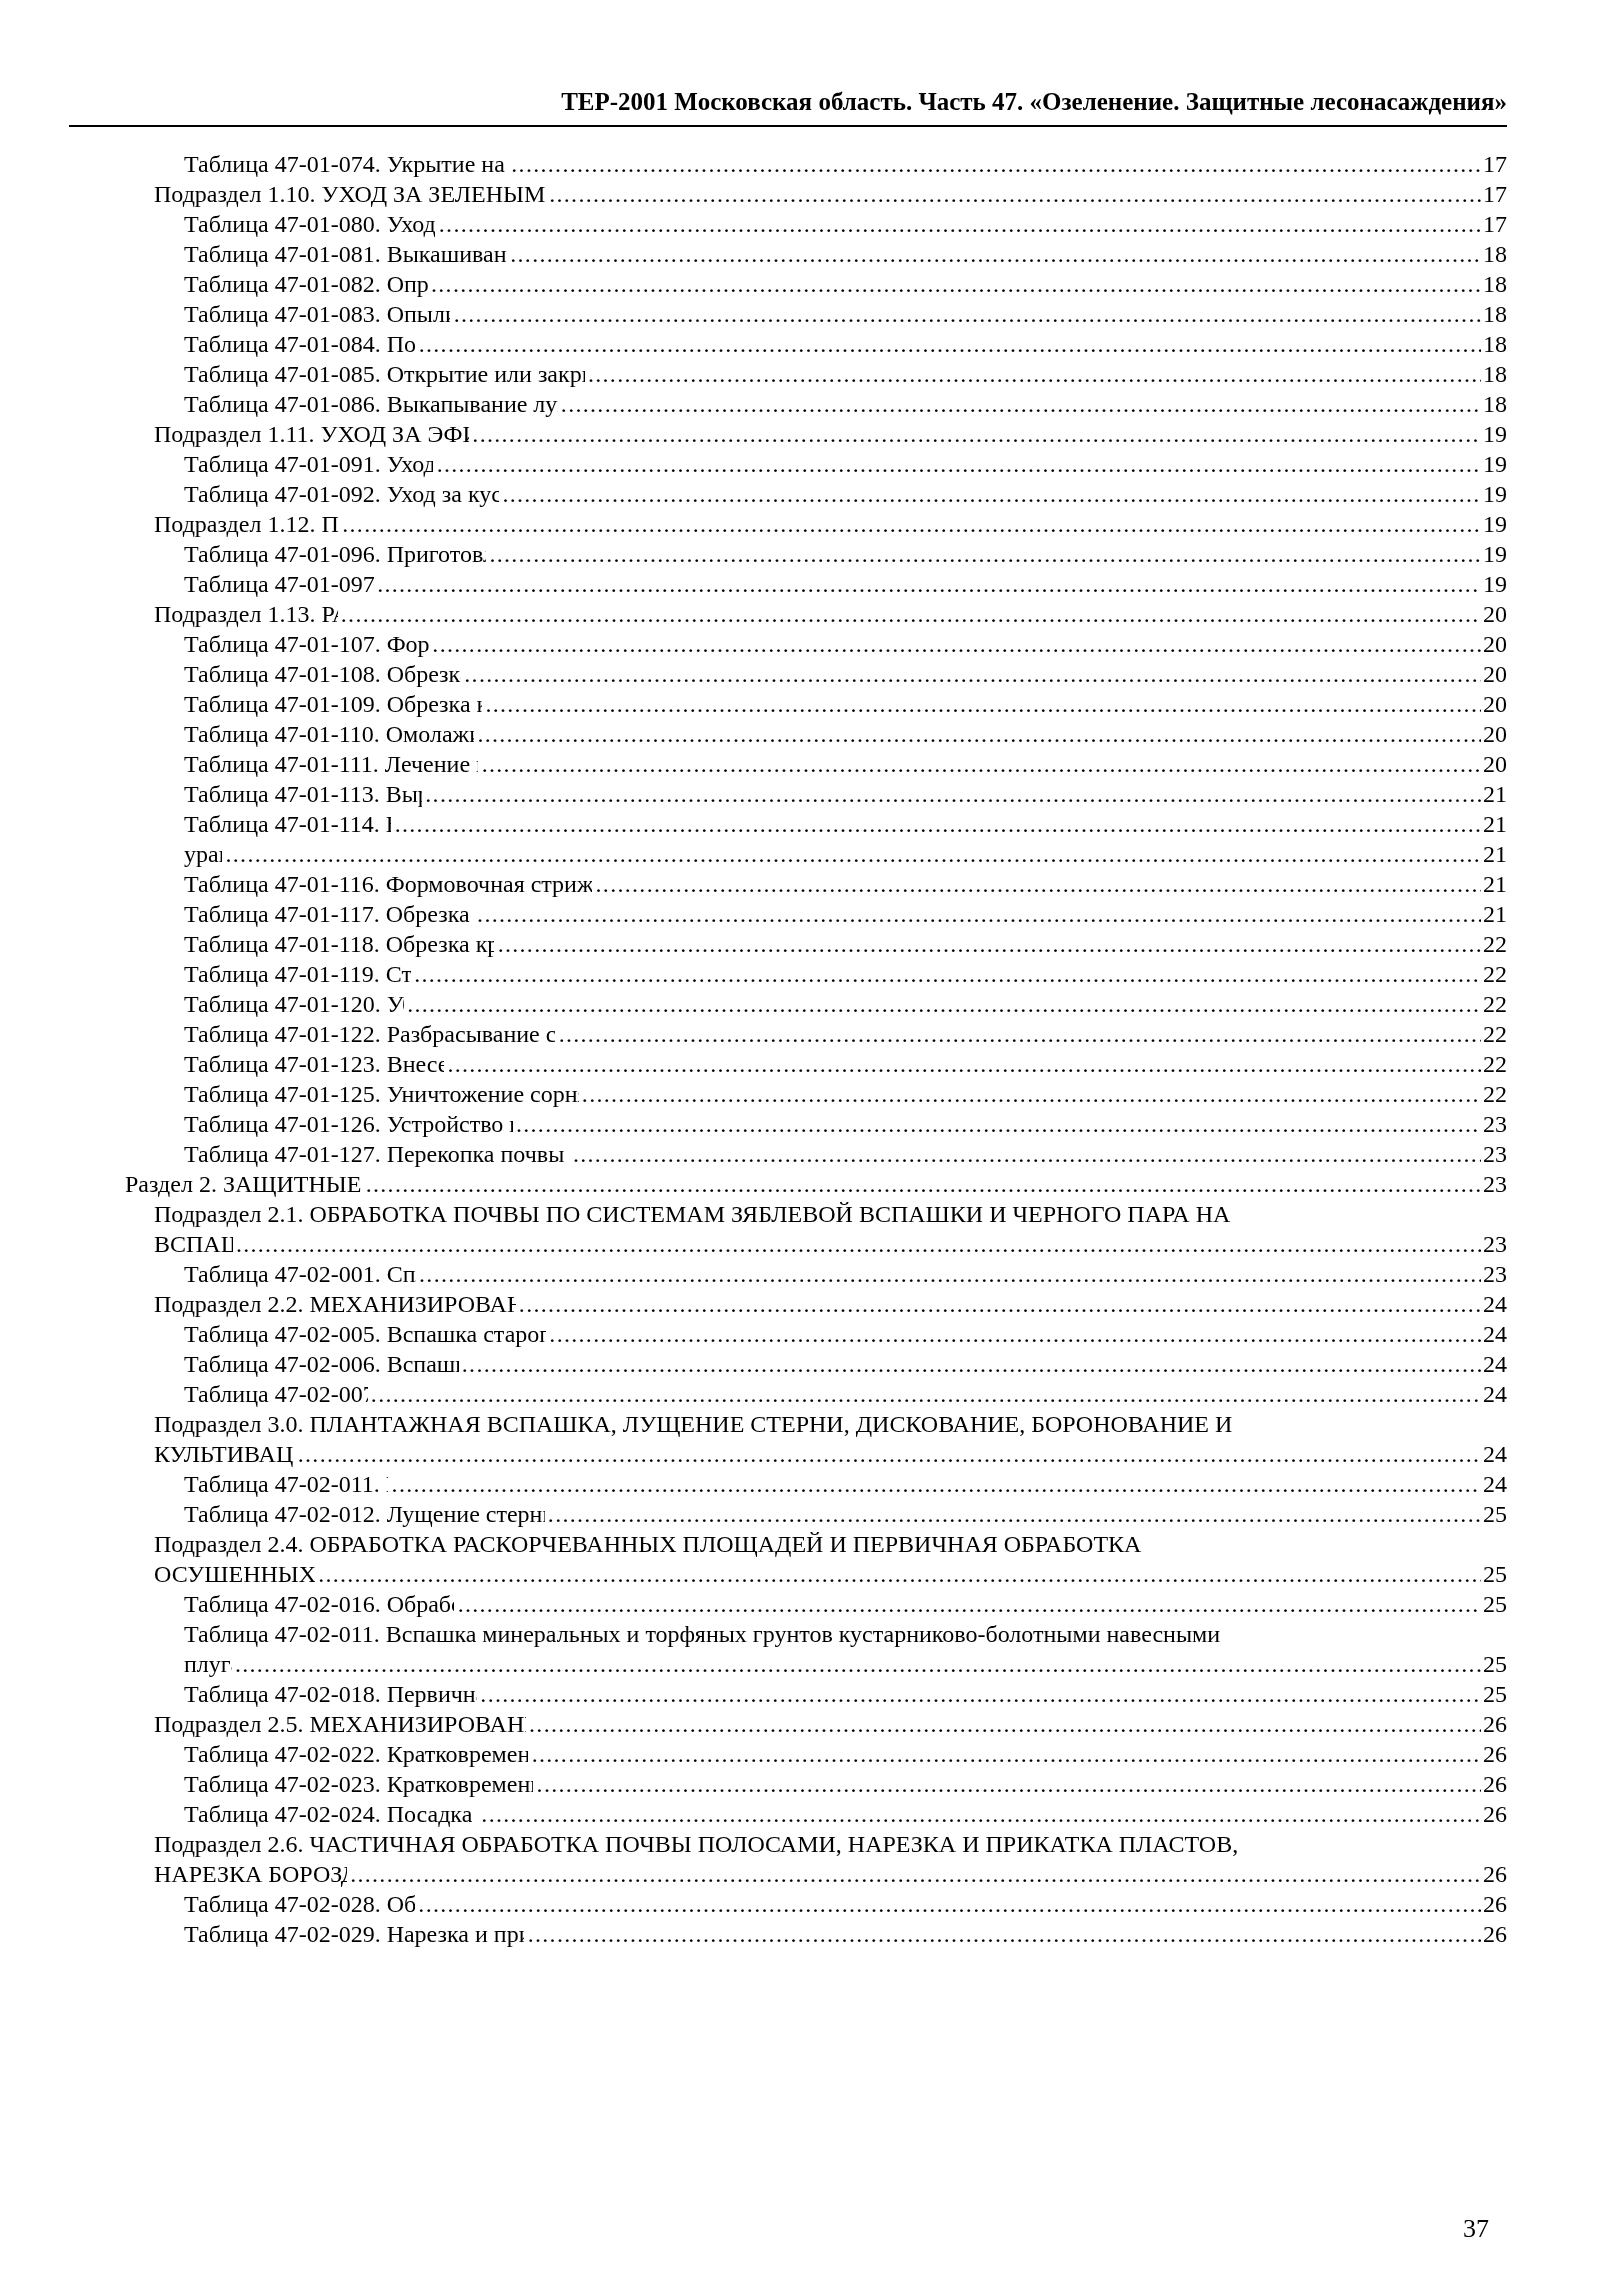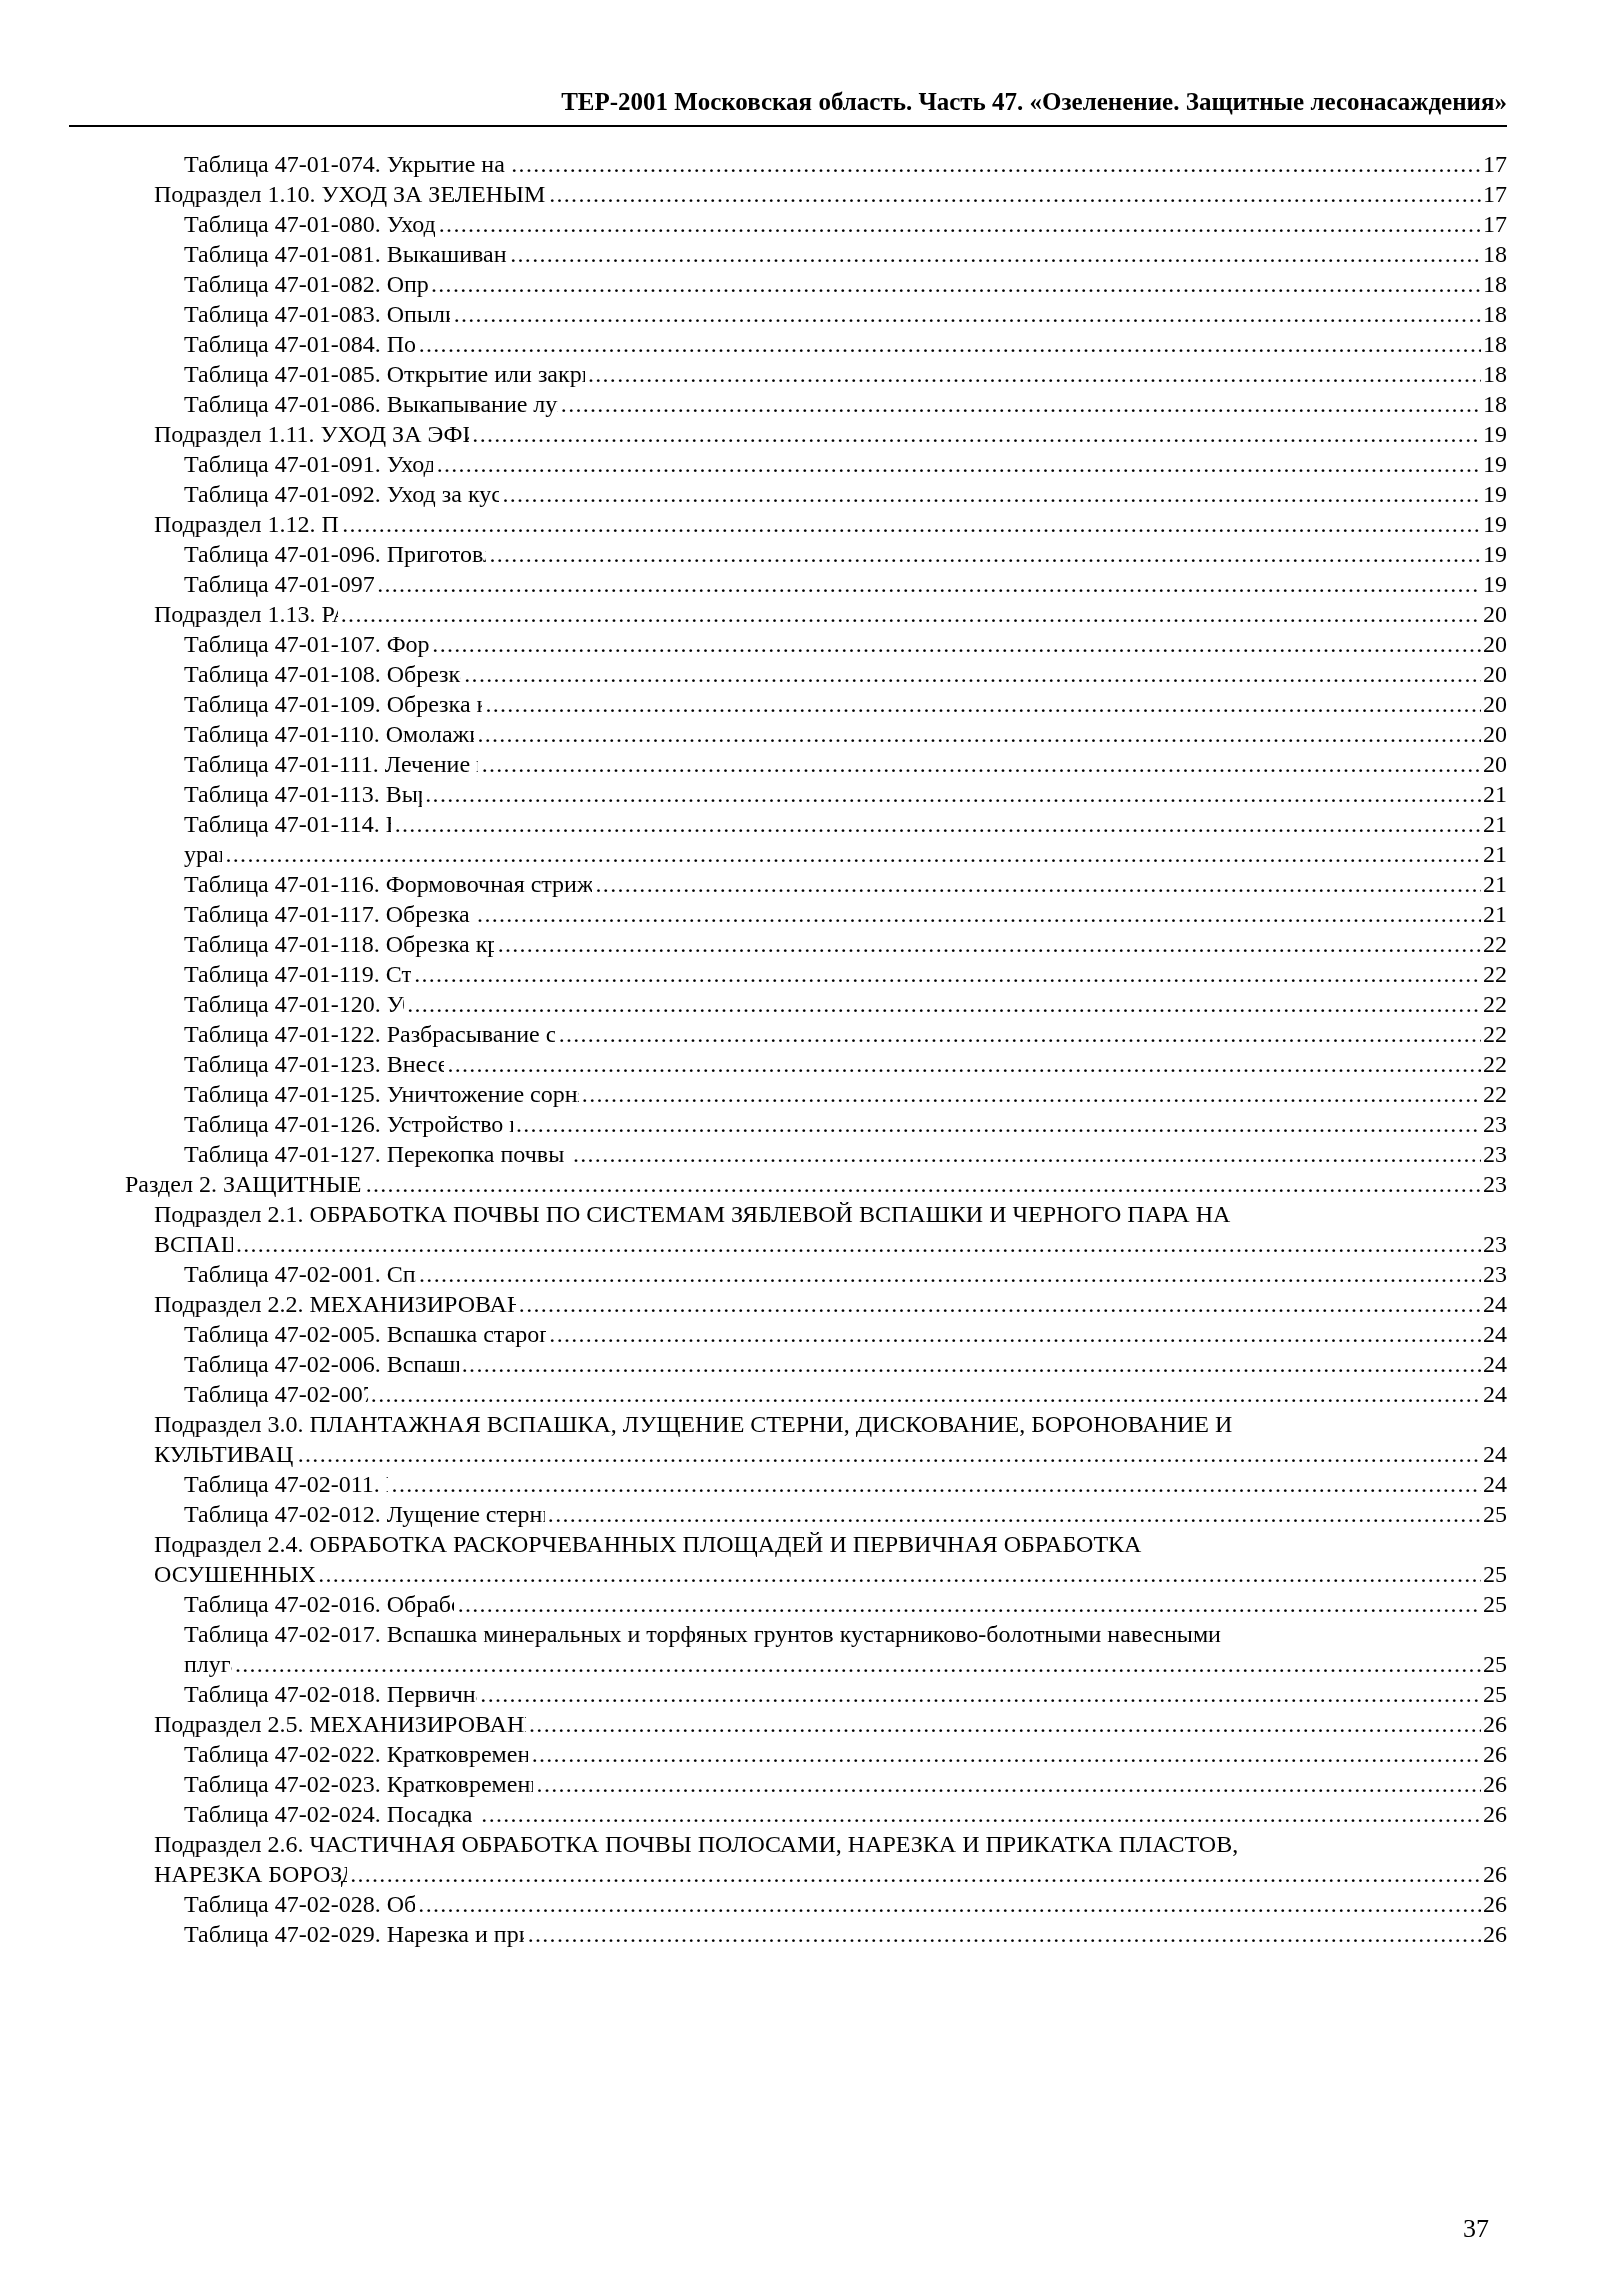--- a/index.html
+++ b/index.html
@@ -400,21 +400,21 @@
         </div>
       </div>
       <div class="toc-entry level-2">
         <div class="toc-lastline">
           <span class="toc-text">Таблица 47-02-016. Обработка раскорчеванных площадей</span>
           <span class="dots"></span>
           <span class="page-num">25</span>
         </div>
       </div>
       <div class="toc-entry level-2">
-        <div class="toc-line">Таблица 47-02-017. Вспашка минеральных и торфяных грунтов кустарниково-болотными навесными</div>
+        <div class="toc-line">Таблица 47-02-011. Вспашка минеральных и торфяных грунтов кустарниково-болотными навесными</div>
         <div class="toc-lastline">
           <span class="toc-text">плугами</span>
           <span class="dots"></span>
           <span class="page-num">25</span>
         </div>
       </div>
       <div class="toc-entry level-2">
         <div class="toc-lastline">
           <span class="toc-text">Таблица 47-02-018. Первичная обработка осушенных площадей</span>
           <span class="dots"></span>

